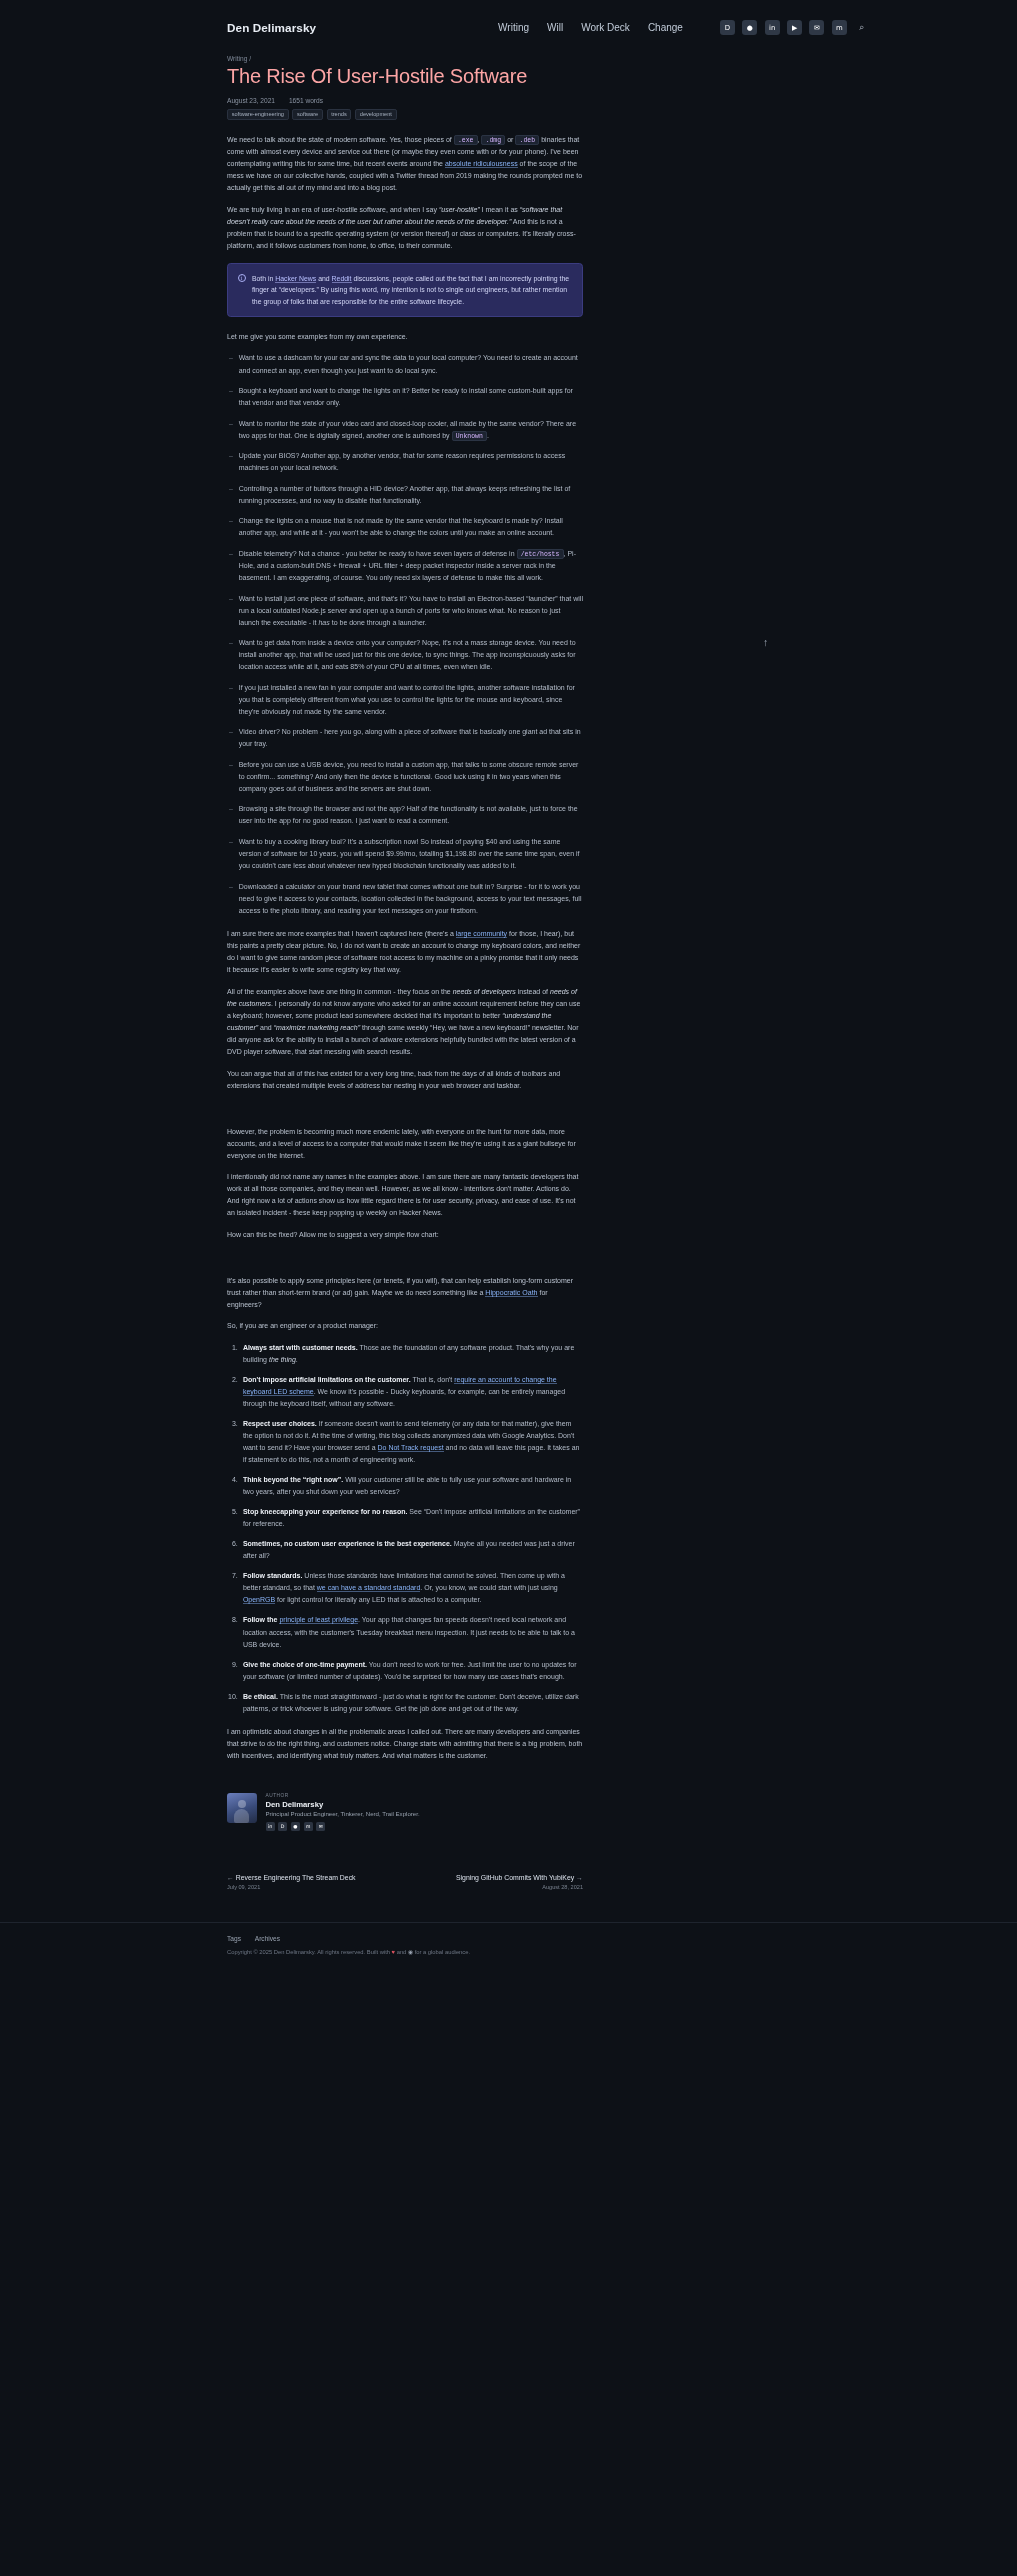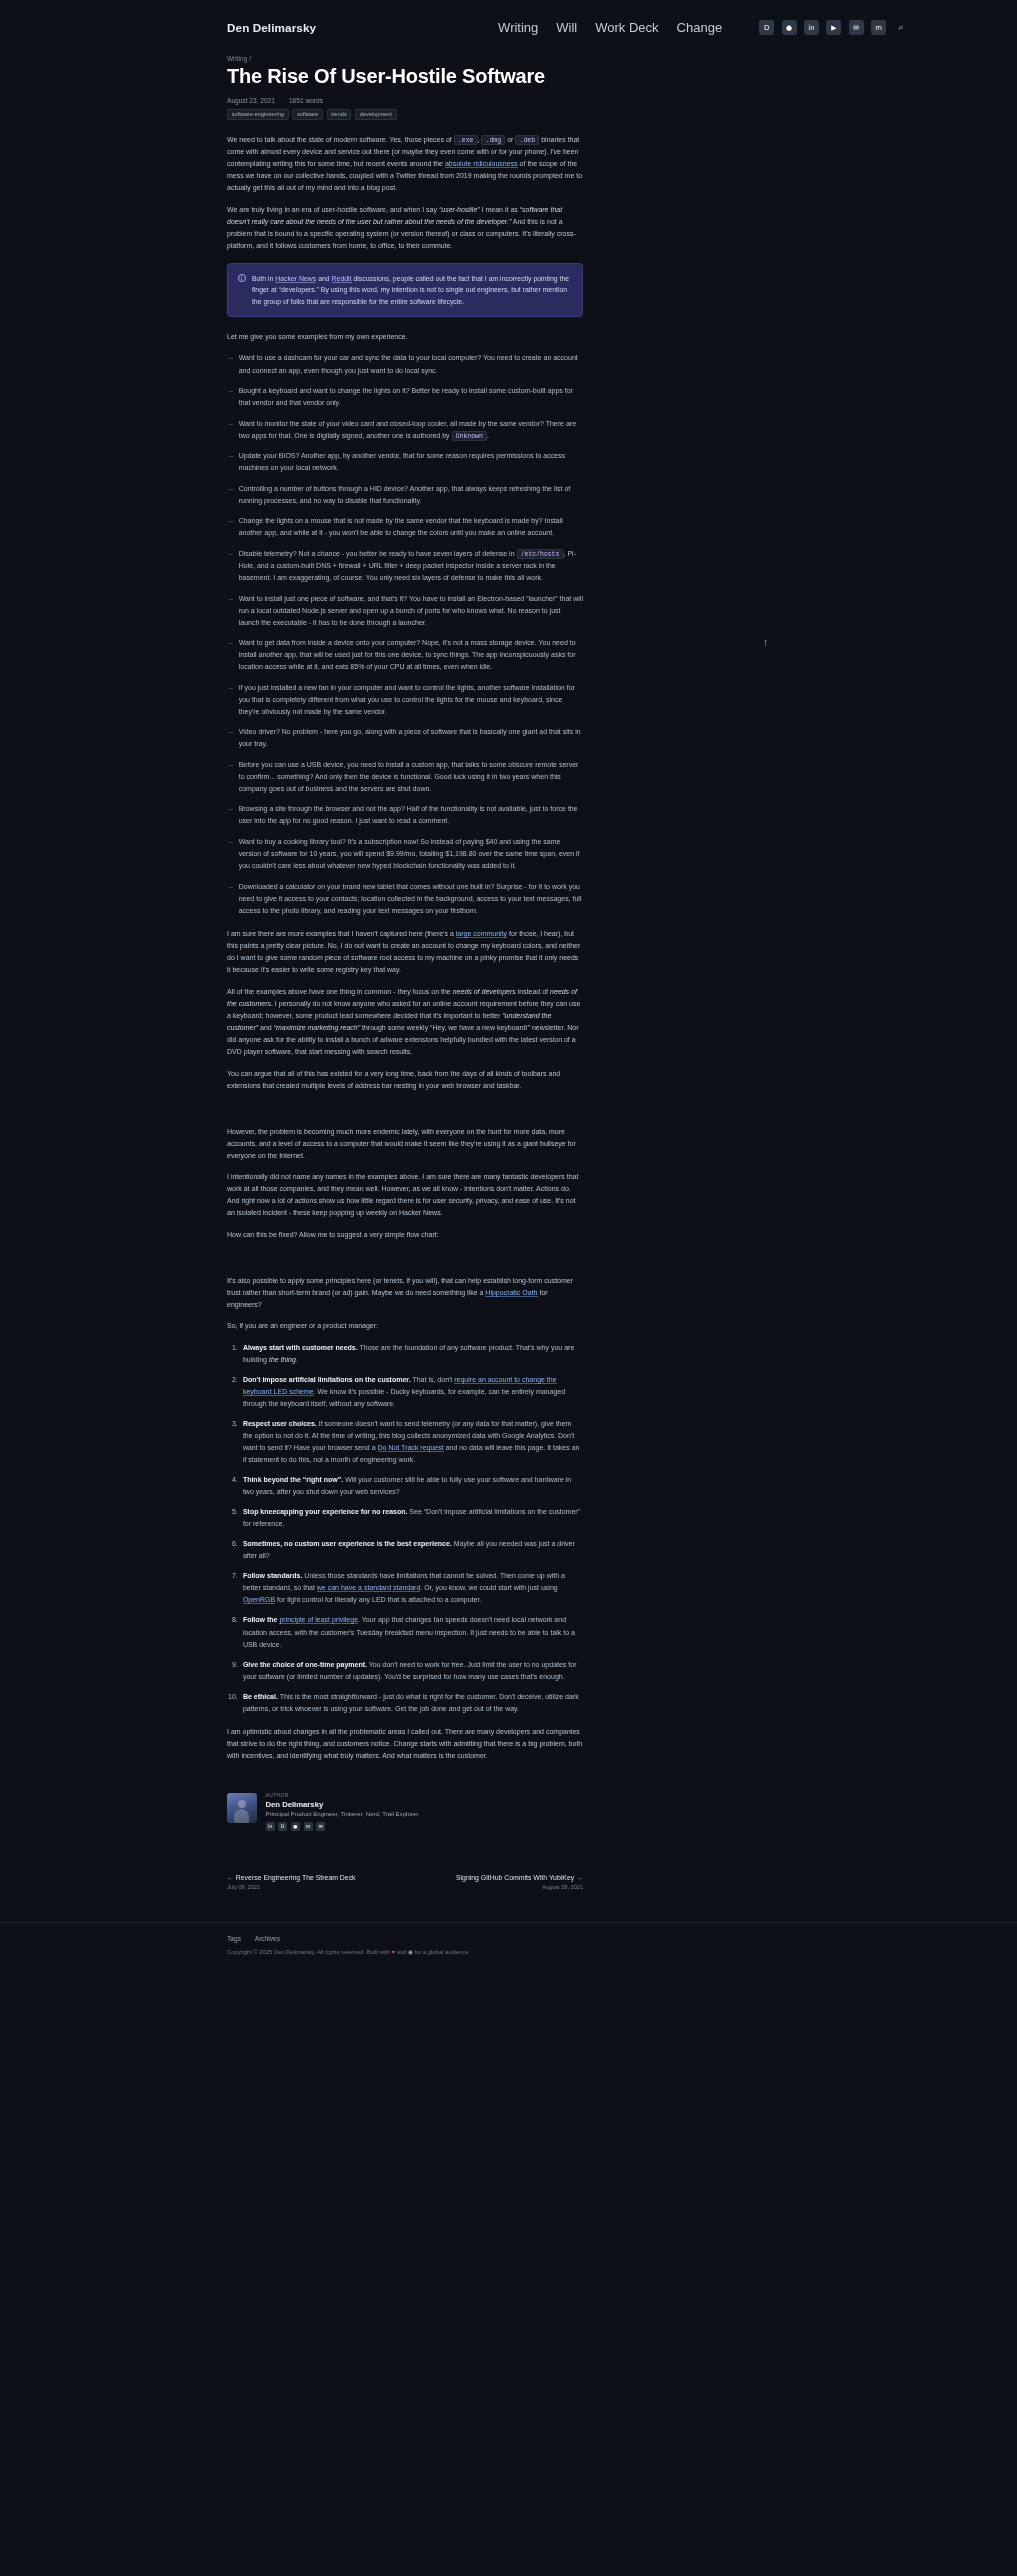--- a/index.html
+++ b/index.html
@@ -38,21 +38,21 @@
     color: #e8edf4;
     letter-spacing: 0.1px;
   }
   .nav {
     margin-left: 182px;
     display: flex;
     align-items: center;
     gap: 18px;
   }
   .nav-item {
-    font-size: 13px;
+    font-size: 10px;
     color: #c2ccd9;
   }
   .social {
     margin-left: 19px;
     display: flex;
     align-items: center;
     gap: 7.4px;
   }
   .sq {
     width: 15px; height: 15px;
@@ -85,23 +85,23 @@
   .breadcrumb {
     font-size: 6.6px;
     color: #7d8796;
     margin: 9.5px 0 3.2px 0;
   }
 
   h1.title {
     font-size: 20px;
     line-height: 1.14;
     letter-spacing: -0.2px;
-    color: #ffffff;
+    color: #fca5a5;
     margin: 2.1px 0 8.5px 0;
-    font-weight: bold;
+    font-weight: normal;
   }
 
   .meta {
     font-size: 6.6px;
     color: #8b94a3;
     margin-bottom: 5.3px;
   }
   .meta .dot { margin: 0 4.2px; }
 
   .tags-row { display: flex; gap: 3.7px; margin-bottom: 13.8px; flex-wrap: wrap; }

